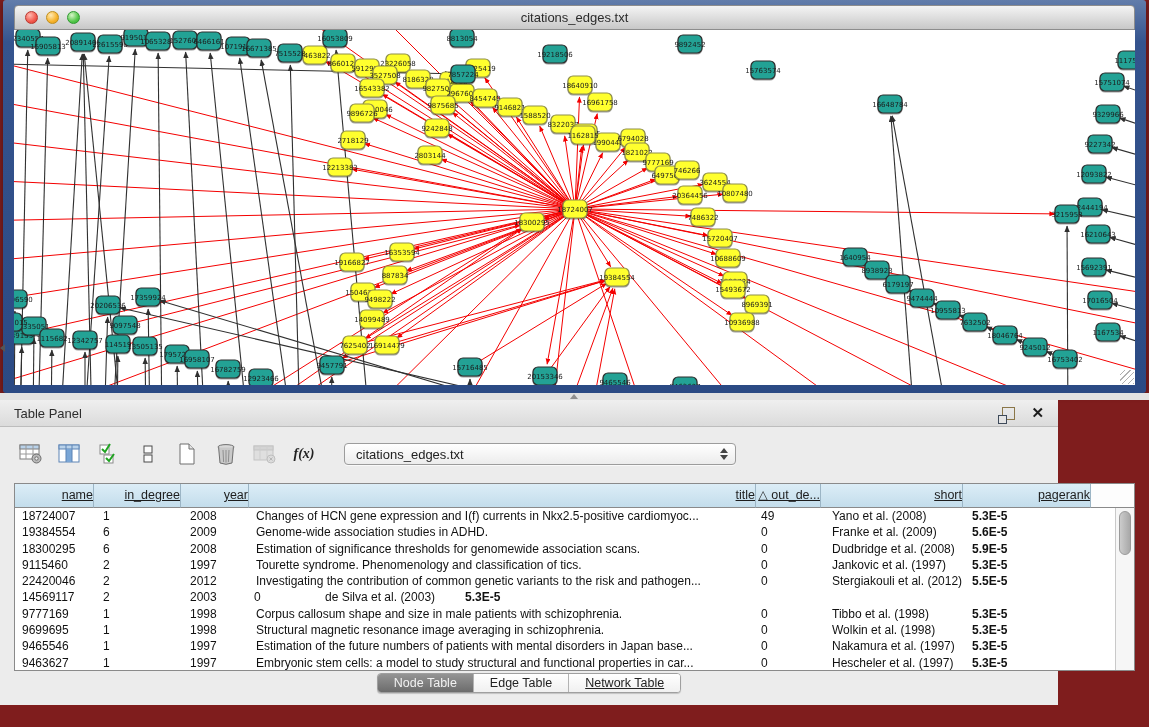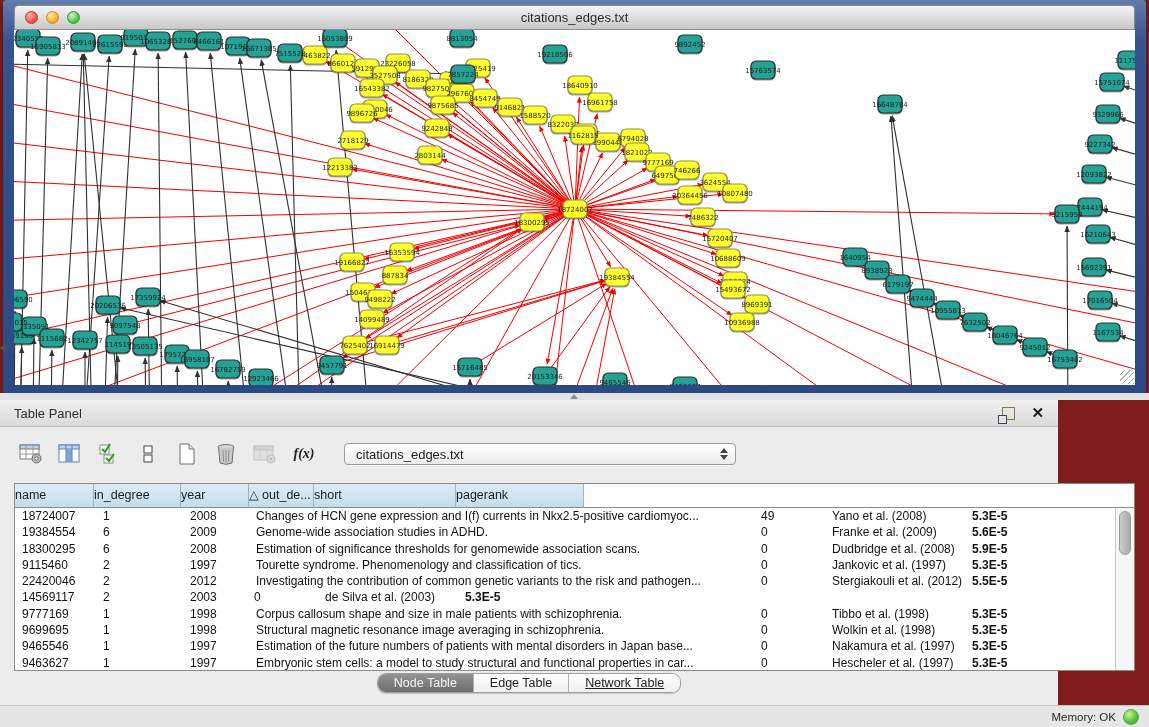--- a/index.html
+++ b/index.html
@@ -48,36 +48,36 @@
     padding:0 7px 0 11px;font-size:13px;color:#222;box-sizing:border-box;box-shadow:0 1px 0 rgba(255,255,255,.7);}
   .combo .val{flex:1;}
   .stepper{display:flex;flex-direction:column;gap:2px;}
   .stepper i{width:0;height:0;border-left:4px solid transparent;border-right:4px solid transparent;}
   .stepper .up{border-bottom:5px solid #444;}
   .stepper .dn{border-top:5px solid #444;}
   
   .ttable{position:absolute;left:14px;top:83px;width:1121px;height:188px;border:1px solid #8a8a8a;
     background:#fff;box-sizing:border-box;}
   .thead{display:flex;height:24px;background:#fff;}
-  .hcell{box-sizing:border-box;height:24px;line-height:23px;text-align:left;font-size:12.5px;color:#1d1d1d;
+  .hcell{box-sizing:border-box;height:24px;line-height:23px;text-align:right;font-size:12.5px;color:#1d1d1d;
     background:linear-gradient(#dcedf7,#c3ddeb);border-right:1px solid #9cb5c5;border-bottom:1px solid #8a8a8a;
-    overflow:hidden;white-space:nowrap;}
+    overflow:hidden;white-space:nowrap;text-decoration:underline;}
   .hfill{flex:1;background:#fdfdfd;border-bottom:1px solid #8a8a8a;}
   .c0{width:79px;} .c1{width:87px;} .c2{width:68px;} .c3{width:507px;} .c4{width:65px;} .c5{width:142px;} .c6{width:128px;}
   .tbody{position:absolute;left:0;top:24px;right:18px;bottom:0;overflow:hidden;}
   .trow{display:flex;height:16.3px;line-height:16.3px;font-size:12px;color:#111;white-space:nowrap;}
   .tcell{box-sizing:border-box;overflow:hidden;padding:0 4px;}
   .tcell.c0{padding-left:7px;} .tcell.c1{padding-left:9px;} .tcell.c2{padding-left:9px;}
   .tcell.c3{padding-left:7px;} .tcell.c4{padding-left:5px;} .tcell.c5{padding-left:11px;} .tcell.c6{padding-left:9px;font-weight:bold;}
   .vscroll{position:absolute;right:0;top:24px;bottom:0;width:18px;background:#f6f6f6;border-left:1px solid #c9c9c9;}
   .thumb{position:absolute;left:3px;top:3px;width:10px;height:42px;border-radius:6px;
     background:linear-gradient(90deg,#cccccc,#a8a8a8);border:1px solid #9a9a9a;}
   
   .tabs{position:absolute;left:0;right:0;top:273px;display:flex;justify-content:center;}
-  .tabwrap{display:inline-flex;border:1px solid #9f9f9f;border-radius:9px;overflow:hidden;background:#fff;
+  .tabwrap{display:inline-flex;border:1px solid #9f9f9f;border-radius:4px;overflow:hidden;background:#fff;
     box-shadow:0 1px 1px rgba(0,0,0,.18);}
   .tab{padding:2px 16px;font-size:12.5px;color:#222;background:linear-gradient(#ffffff,#f0f0f0);
     border-right:1px solid #b3b3b3;}
   .tab:last-child{border-right:none;text-decoration:underline;}
   .tab.sel{background:linear-gradient(#949494,#6c6c6c);color:#f2f2f2;}
   
   .statusbar{position:absolute;left:0;bottom:0;width:1149px;height:22px;background:#e6e6e6;
     border-top:1px solid #c5c5c5;display:flex;align-items:center;justify-content:flex-end;
     padding-right:10px;font-size:11.5px;color:#2a2a2a;gap:7px;box-sizing:border-box;}
   .memled{width:14px;height:14px;border-radius:50%;
@@ -786,20 +786,21 @@
             <i class="dn"></i>
           </span>
       </div>
     </div>
 
     <div class="ttable">
       <div class="thead">
           <div class="hcell c0">name</div>
           <div class="hcell c1">in_degree</div>
           <div class="hcell c2">year</div>
+          <div class="hcell c3">title</div>
           <div class="hcell c4">△ out_de...</div>
           <div class="hcell c5">short</div>
           <div class="hcell c6">pagerank</div>
           <div class="hfill"></div>
         </div>
       <div class="tbody">
           <div class="trow">
             <div class="tcell c0">18724007</div>
             <div class="tcell c1">1</div>
             <div class="tcell c2">2008</div>
@@ -896,18 +897,14 @@
 
     <div class="tabs">
       <div class="tabwrap">
           <div class="tab sel">Node Table</div>
           <div class="tab">Edge Table</div>
           <div class="tab">Network Table</div>
         </div>
     </div>
   </div>
 
-  <div class="statusbar">
-    <span>Memory: OK</span>
-    <span class="memled"></span>
-  </div>
 
 </div>
 
 </body></html>

